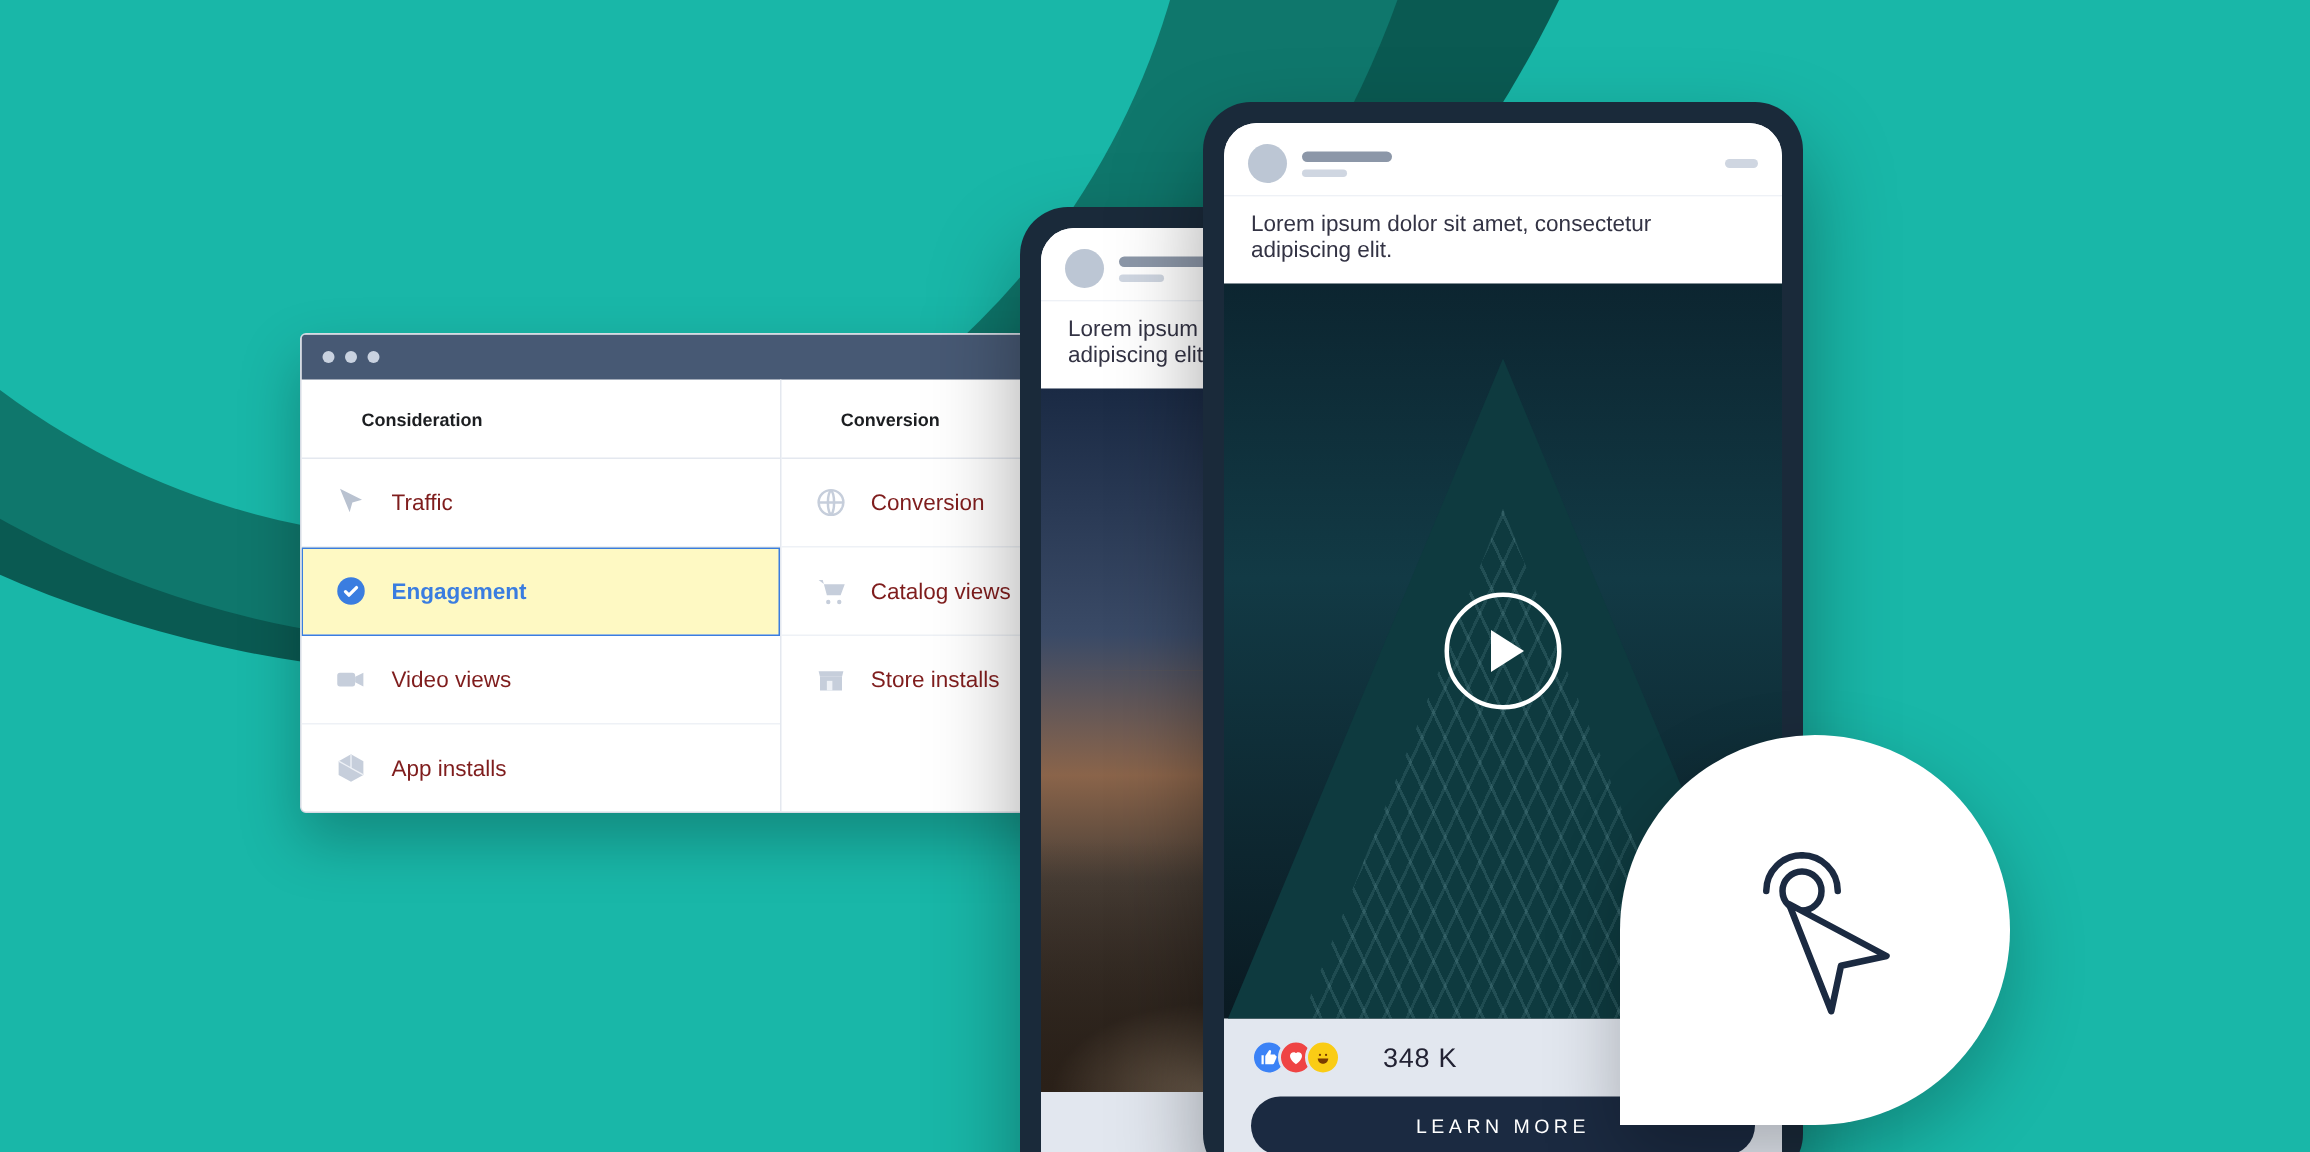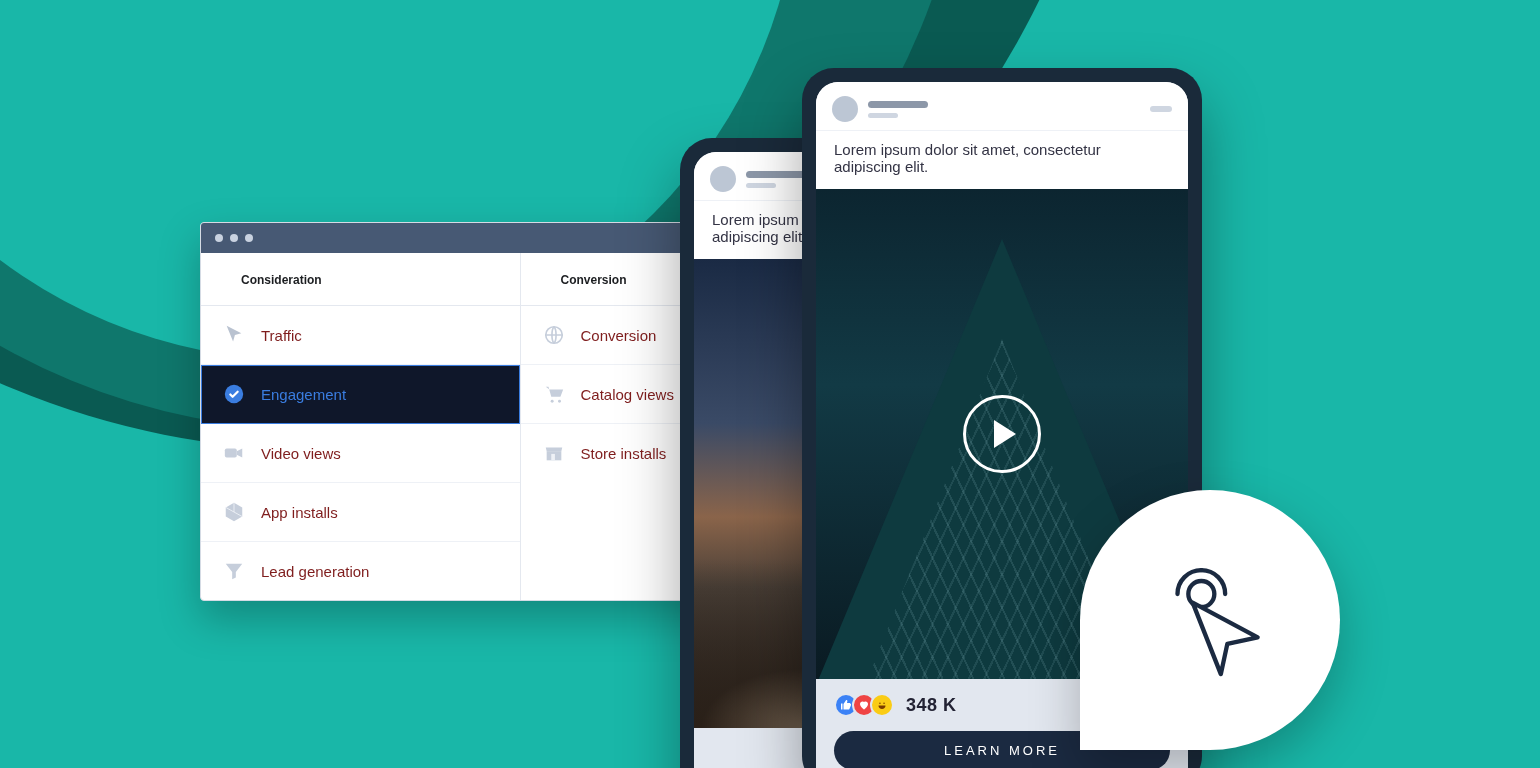--- a/index.html
+++ b/index.html
@@ -72,23 +72,23 @@
     padding: 18px 22px;
     border-bottom: 1px solid #eef1f6;
     font-size: 15px;
     color: #7f1d1d;
     cursor: pointer;
   }
   .opt-row:last-child { border-bottom: none; }
   .opt-row.selected {
     outline: 1px solid #3a7de0;
     outline-offset: -1px;
-    background: #0f172a;
+    background: #fef9c3;
     color: #3a7de0;
-    font-weight: 400;
+    font-weight: 700;
   }
   .opt-ico { width: 22px; height: 22px; display:flex; align-items:center; justify-content:center; }
   .opt-ico svg { width: 22px; height: 22px; }
 
   
   .phone {
     position: absolute;
     border-radius: 32px;
     background: #1a2a3a;
     padding: 14px 14px 0 14px;
@@ -198,21 +198,21 @@
     width:24px; height:24px; border-radius:50%;
     border:2px solid #e2e7ef;
     margin-left:-6px;
     display:flex;align-items:center;justify-content:center;
     font-size:12px;
   }
   .react:first-child{ margin-left:0; }
   .react.like { background:#3b82f6; color:#fff; }
   .react.love { background:#ef4444; color:#fff; }
   .react.haha { background:#facc15; }
-  .react-count { font-weight:700; color:#223; font-size:18px; letter-spacing:0.5px; }
+  .react-count { font-weight:400; color:#223; font-size:18px; letter-spacing:0.5px;margin-left:16px; }
   .cta-btn {
     margin-top: 14px;
     background:#1b2a41;
     color:#fff;
     text-align:center;
     padding:12px 0;
     border-radius: 24px;
     font-size:13px;
     letter-spacing: 3px;
     font-weight:500;
@@ -284,28 +284,20 @@
         <div class="opt-row">
           <span class="opt-ico">
             <svg viewBox="0 0 24 24" fill="#c6cedb">
                 <path d="M12 2l9 5v10l-9 5-9-5V7z"></path>
                 <path d="M12 2v10l9 5M12 12L3 7" stroke="#eef1f6" stroke-width="1"></path>
               </svg>
           </span>
           <span>App installs</span>
         </div>
 
-        <div class="opt-row">
-          <span class="opt-ico">
-            <svg viewBox="0 0 24 24" fill="#c6cedb">
-                <path d="M3 4h18l-7 9v6l-4 2v-8z"></path>
-              </svg>
-          </span>
-          <span>Lead generation</span>
-        </div>
 
       </div>
 
       <div class="panel-col">
         <div class="col-header">Conversion</div>
 
         <div class="opt-row">
           <span class="opt-ico">
             <svg viewBox="0 0 24 24" fill="none" stroke="#c6cedb" stroke-width="1.8">
                 <circle cx="12" cy="12" r="9"></circle>

